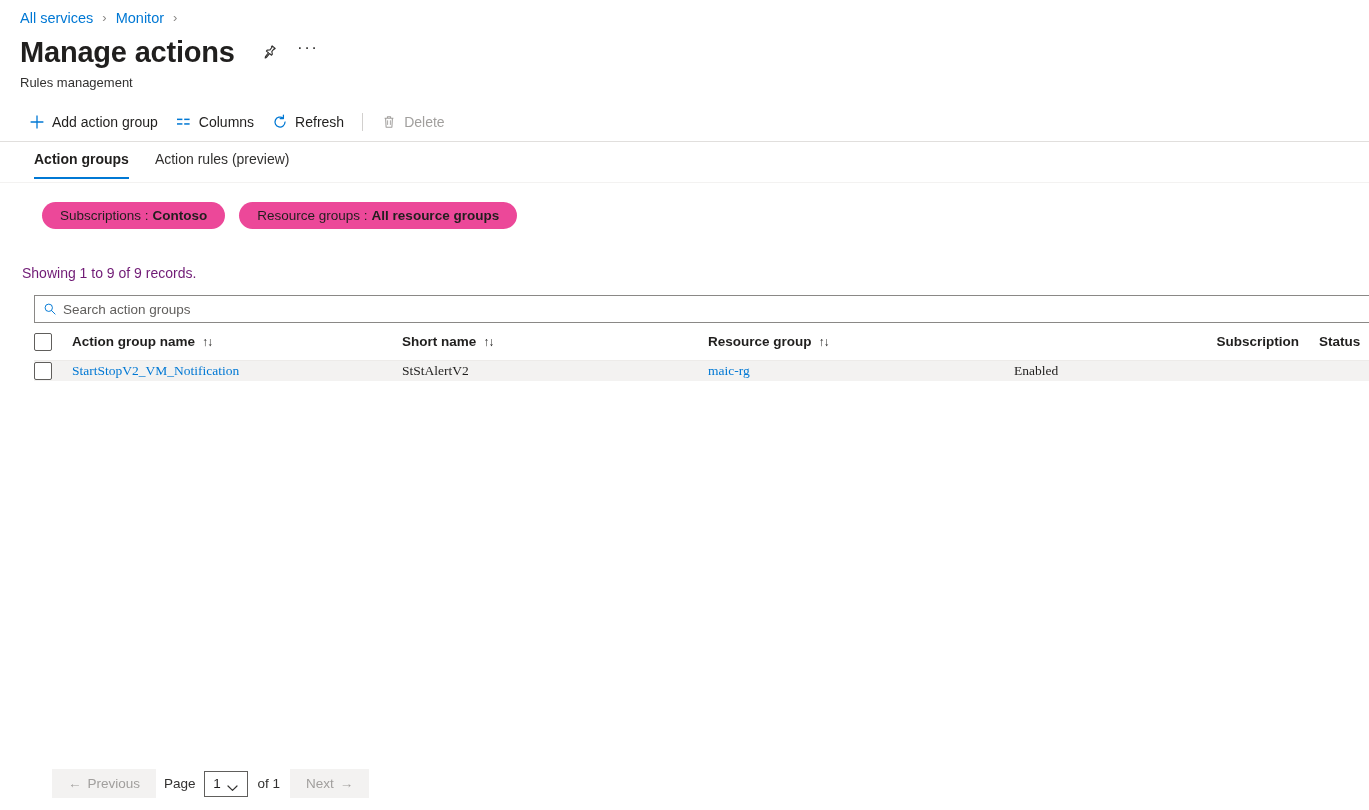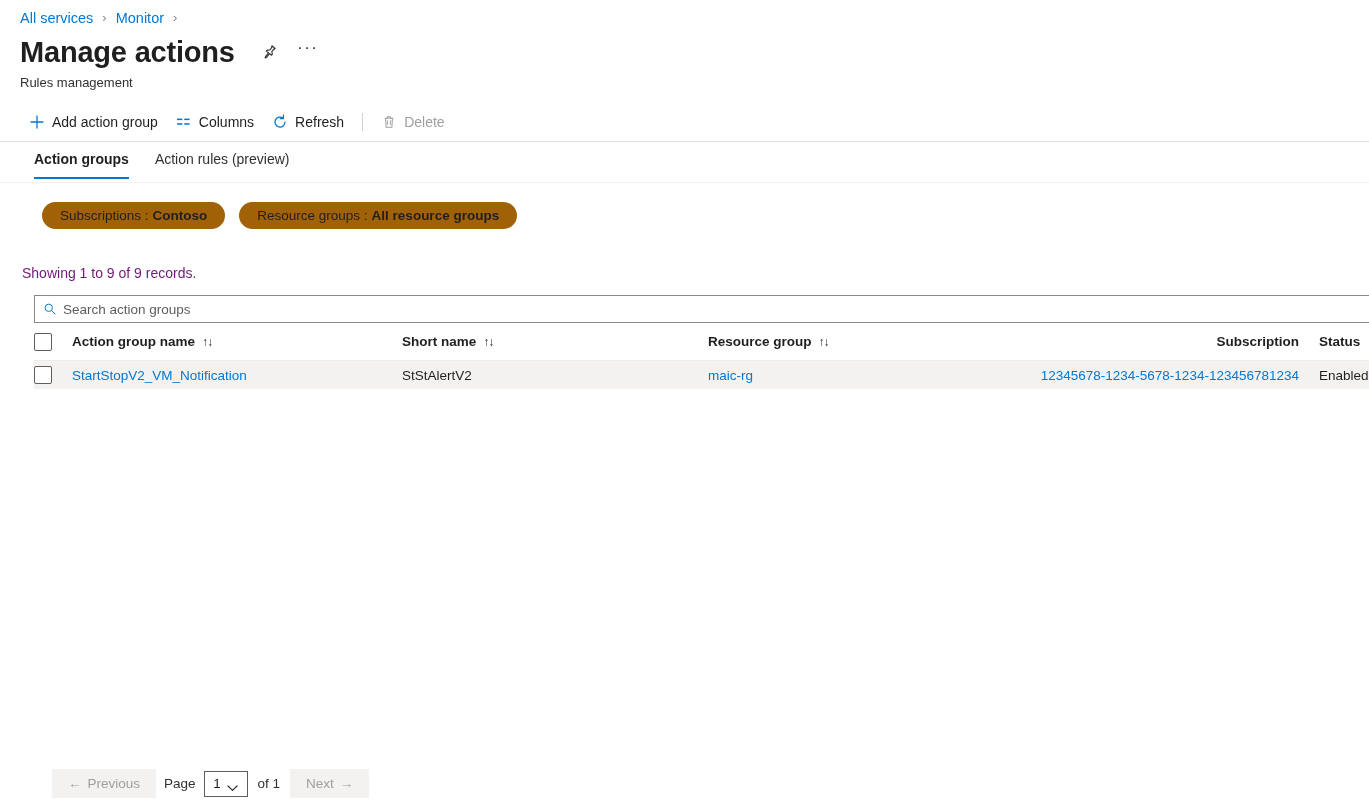--- a/index.html
+++ b/index.html
@@ -89,21 +89,21 @@
     position: absolute; left: 0; top: 182px; width: 1369px; height: 1px;
     background: #f3f2f1;
   }
 
   
   .filters {
     position: absolute; left: 42px; top: 202px;
     display: flex; align-items: center; gap: 14px;
   }
   .pill {
-    background: #a16207; border-radius: 14px; height: 27px;
+    background: #ec4899; border-radius: 14px; height: 27px;
     display: flex; align-items: center; padding: 0 18px;
     font-size: 13.5px; color: #201f1e; cursor: pointer; white-space: nowrap;
   }
   .pill b { font-weight: 700; margin-left: 4px; }
 
   
   .records {
     position: absolute; left: 22px; top: 265px;
     font-size: 14px; color: #701a75;
   }
@@ -120,21 +120,21 @@
     border: none; outline: none; background: transparent;
     font-family: "Liberation Sans", sans-serif;
     font-size: 13.5px; color: #323130; width: 100%; padding: 0;
   }
   .search-input::placeholder { color: #605e5c; opacity: 1; }
 
   
   .table { position: absolute; left: 34px; top: 323px; width: 1335px; }
   .trow { display: flex; align-items: center; height: 36px; }
   .thead { height: 38px; border-bottom: 1px solid #edebe9; }
-  .tbody-row { background: #f3f2f1; height: 28px; }
+  .tbody-row { background: #f3f2f1; height: 20px; font-family: Liberation Serif, serif; }
   .cb-cell { width: 38px; flex: none; display: flex; align-items: center; }
   .cbx {
     width: 18px; height: 18px; border: 1px solid #605e5c;
     background: #fff; border-radius: 2px; cursor: pointer;
   }
   .c-name   { width: 330px; flex: none; }
   .c-short  { width: 306px; flex: none; }
   .c-rg     { width: 306px; flex: none; }
   .c-sub    { width: 305px; flex: none; text-align: right; padding-right: 20px; }
   .c-stat   { width: 90px;  flex: none; }
@@ -299,23 +299,20 @@
       <div class="cb-cell">
         <div class="cbx"></div>
       </div>
       <div class="c-name td">
         <span class="link">StartStopV2_VM_Notification</span>
       </div>
       <div class="c-short td">StStAlertV2</div>
       <div class="c-rg td">
         <span class="link">maic-rg</span>
       </div>
-      <div class="c-sub td">
-        <span class="link">12345678-1234-5678-1234-123456781234</span>
-      </div>
       <div class="c-stat td">Enabled</div>
     </div>
   </div>
 
   <div class="pager">
     <div class="pgbtn">
       <span>←</span>
       <span>Previous</span>
     </div>
     <span class="pg-label">Page</span>

